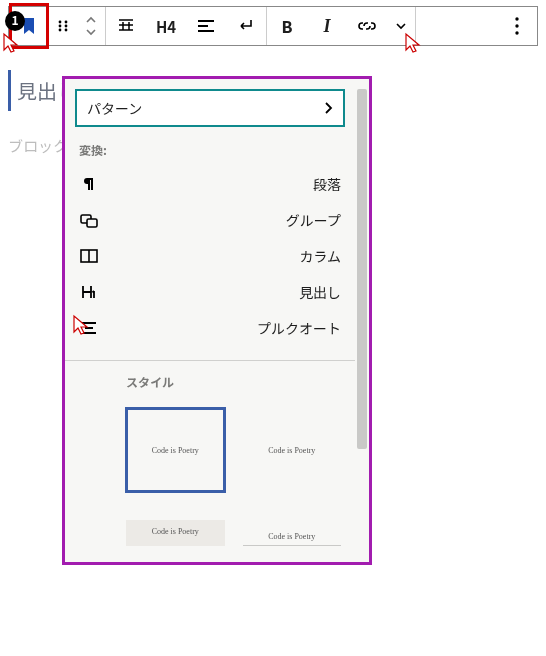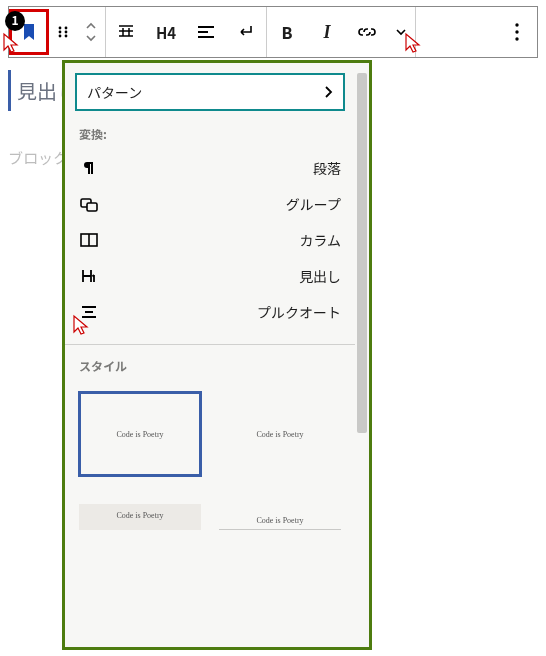--- a/index.html
+++ b/index.html
@@ -6,47 +6,47 @@
 body { font-family: -apple-system, "Segoe UI", "Noto Sans JP", sans-serif; font-size: 13px; color: #1e1e1e; width: 546px; height: 656px; background: #fff; position: relative; overflow: hidden; }
 
 
 .badge { position: absolute; top: 10px; left: 4px; z-index: 5; }
 .badge svg { display: block; }
 
 
 .cursor { position: absolute; z-index: 20; }
 .cursor svg { display: block; }
 
-.toolbar { display: flex; align-items: center; border: 1px solid #888; height: 52px; margin: 6px 8px 0 8px; background: #fff; }
+.toolbar { display: flex; align-items: center; border: 1px solid #888; height: 40px; margin: 6px 8px 0 8px; background: #fff; }
 .tgroup { display: flex; align-items: center; height: 100%; border-right: 1px solid #ccc; }
 .tbtn { width: 40px; height: 46px; display: flex; align-items: center; justify-content: center; cursor: pointer; }
 .tbtn.narrow { width: 28px; }
 .highlight-box { border: 3px solid #d40000; }
 .h4label { font-weight: 700; font-size: 15px; }
 
 .editor { position: absolute; top: 62px; left: 8px; width: 70px; }
 .heading-placeholder { color: #6b7280; font-size: 20px; border-left: 3px solid #3a5ea8; padding: 6px 0 6px 6px; margin-top: 8px; }
-.block-placeholder { color: #bdbdbd; font-size: 15px; margin-top: 36px; }
-
-.panel-wrap { position: absolute; top: 60px; left: 62px; width: 310px; height: 590px; border: 3px solid #4d7c0f; background: #f7f7f5; }
+.block-placeholder { color: #bdbdbd; font-size: 15px; margin-top: 24px; }
+
+.panel-wrap { position: absolute; top: 76px; left: 62px; width: 310px; height: 489px; border: 3px solid #a21caf; background: #f7f7f5; }
 .panel-inner { position: relative; height: 100%; padding-right: 14px; }
 .scrollthumb { position: absolute; right: 2px; top: 0; width: 10px; height: 360px; background: #c9c9c7; border-radius: 2px; }
 
 .pattern-btn { margin: 10px 10px 0 10px; height: 38px; border: 2px solid #0f8a8d; display: flex; align-items: center; justify-content: space-between; padding: 0 10px; background: #fff; }
 .pattern-btn span { font-size: 14px; }
 
 .section-label { color: #7a7a78; font-size: 12px; padding: 14px 14px 8px 14px; font-weight: bold; }
 .transform-list { padding: 0 14px 14px 14px; }
 .titem { display: flex; align-items: center; height: 36px; gap: 25px; cursor: pointer; justify-content: space-between; }
 .ticon { width: 20px; display: flex; justify-content: center; }
 .tlabel { font-size: 14px; }
 
 .hr { border-top: 1px solid #d0d0ce; margin: 0 0 0 0; }
 
-.styles { padding: 12px 14px 0 14px; }
+.styles { padding: 12px 14px 0 14px; margin-left: 47px; }
 .styles-grid { display: flex; gap: 18px; margin-top: 14px; }
 .scard { flex: 1; text-align: left; }
 .scard .preview { height: 84px; display: flex; align-items: center; justify-content: center; font-family: "Times New Roman", serif; font-size: 8px; color: #555; }
 .scard.selected .preview { border: 2px solid #3a5ea8; box-shadow: 0 0 0 1px #3a5ea8; }
 .scard .slabel { margin-top: 10px; font-size: 13px; }
 
 .styles-grid.second { margin-top: 28px; }
 .styles-grid.second .preview { height: 26px; border: none; border-bottom: 1px solid #c9c9c7; align-items: flex-end; padding-bottom: 4px; }
 .styles-grid.second .scard:first-child .preview { background: #eceae6; border-bottom: none; align-items: center; }
 </style>

